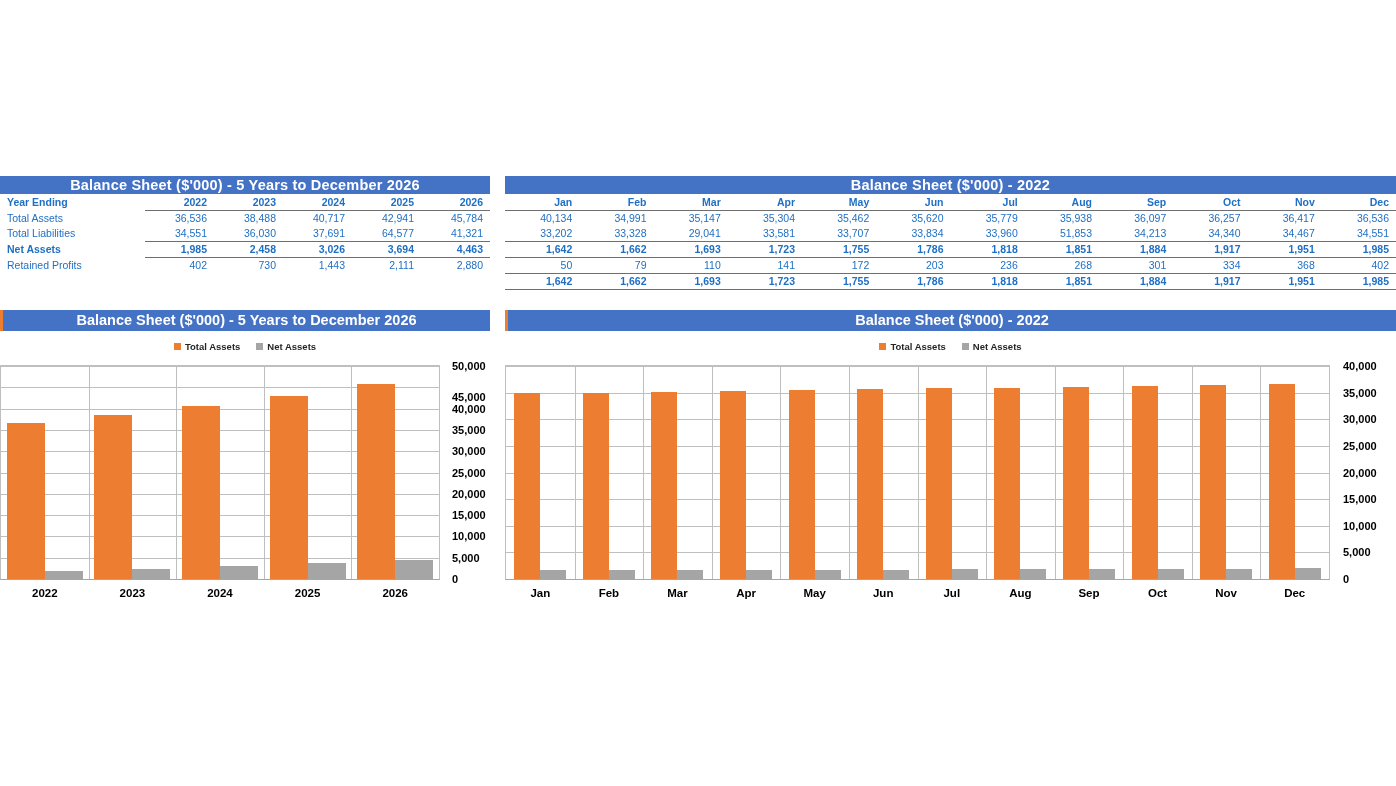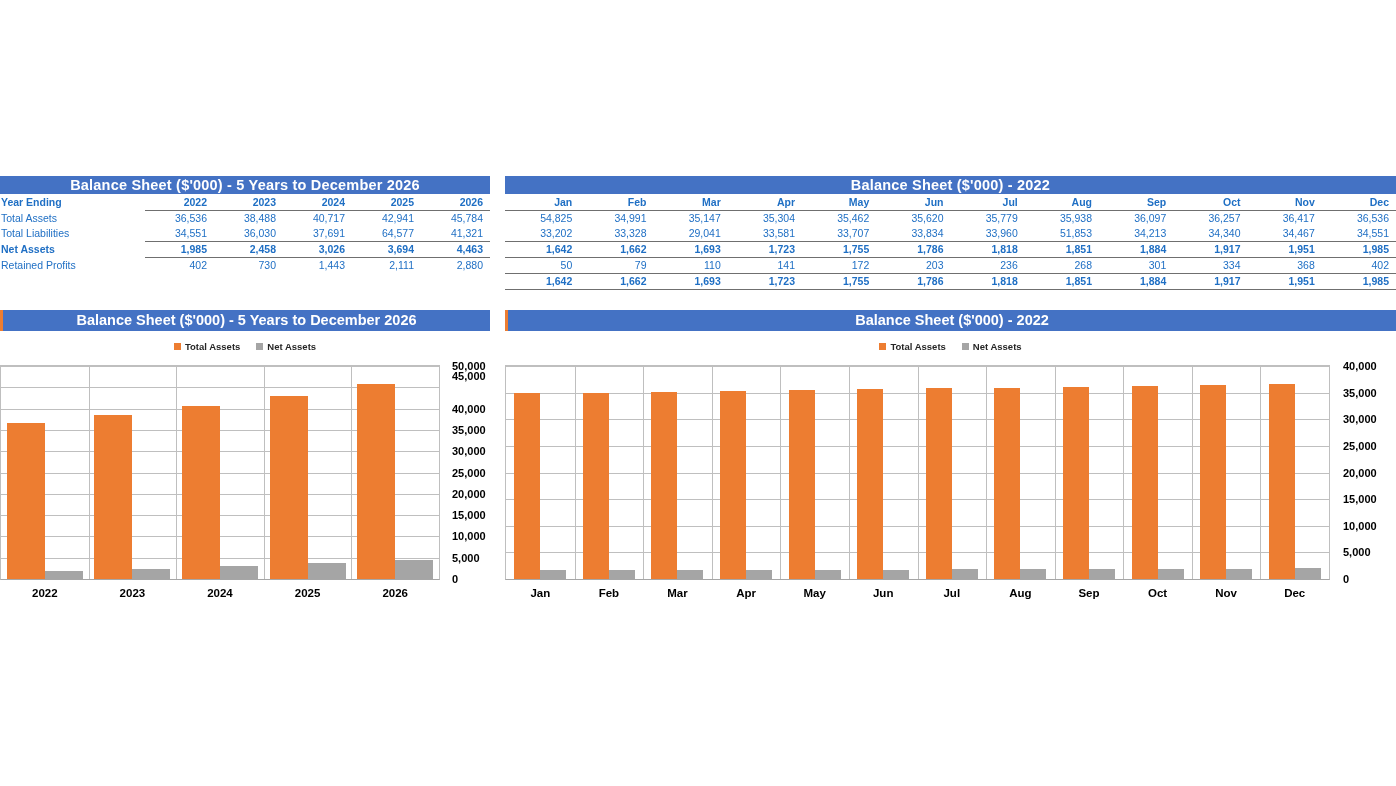--- a/index.html
+++ b/index.html
@@ -38,21 +38,21 @@
     font-size: 10.5px;
     color: #1F6FC4;
     padding: 0 2px;
     height: 15px;
     line-height: 15px;
     white-space: nowrap;
     vertical-align: middle;
   }
   table.fin td.lbl {
     text-align: left;
-    padding-left: 1px;
+    padding-left: 7px;
   }
   table.fin td.num {
     text-align: right;
     padding-right: 7px;
   }
   table.fin tr.hdr td {
     font-weight: bold;
     border-bottom: 1.4px solid #6f6f6f;
     height: 16px;
     line-height: 16px;
@@ -250,21 +250,21 @@
           <td class="num">May</td>
           <td class="num">Jun</td>
           <td class="num">Jul</td>
           <td class="num">Aug</td>
           <td class="num">Sep</td>
           <td class="num">Oct</td>
           <td class="num">Nov</td>
           <td class="num">Dec</td>
         </tr>
         <tr class="">
-          <td class="num">54,825</td>
+          <td class="num">40,134</td>
           <td class="num">34,991</td>
           <td class="num">35,147</td>
           <td class="num">35,304</td>
           <td class="num">35,462</td>
           <td class="num">35,620</td>
           <td class="num">35,779</td>
           <td class="num">35,938</td>
           <td class="num">36,097</td>
           <td class="num">36,257</td>
           <td class="num">36,417</td>
@@ -372,21 +372,21 @@
       <div class="ylabels" style="left: 452px; top: 8px; height: 215px;">
         <div class="ylabel" style="top: 209px;">0</div>
         <div class="ylabel" style="top: 187.7px;">5,000</div>
         <div class="ylabel" style="top: 166.4px;">10,000</div>
         <div class="ylabel" style="top: 145.1px;">15,000</div>
         <div class="ylabel" style="top: 123.8px;">20,000</div>
         <div class="ylabel" style="top: 102.5px;">25,000</div>
         <div class="ylabel" style="top: 81.2px;">30,000</div>
         <div class="ylabel" style="top: 59.9px;">35,000</div>
         <div class="ylabel" style="top: 38.6px;">40,000</div>
-        <div class="ylabel" style="top: 6px;">45,000</div>
+        <div class="ylabel" style="top: 27px;">45,000</div>
         <div class="ylabel" style="top: -4px;">50,000</div>
       </div>
       <div class="xlabels" style="left: 0px; top: 231px; width: 440px;">
         <div class="xlabel" style="left: 1px; width: 87.6px;">2022</div>
         <div class="xlabel" style="left: 88.6px; width: 87.6px;">2023</div>
         <div class="xlabel" style="left: 176.2px; width: 87.6px;">2024</div>
         <div class="xlabel" style="left: 263.8px; width: 87.6px;">2025</div>
         <div class="xlabel" style="left: 351.4px; width: 87.6px;">2026</div>
       </div>
     </div>

